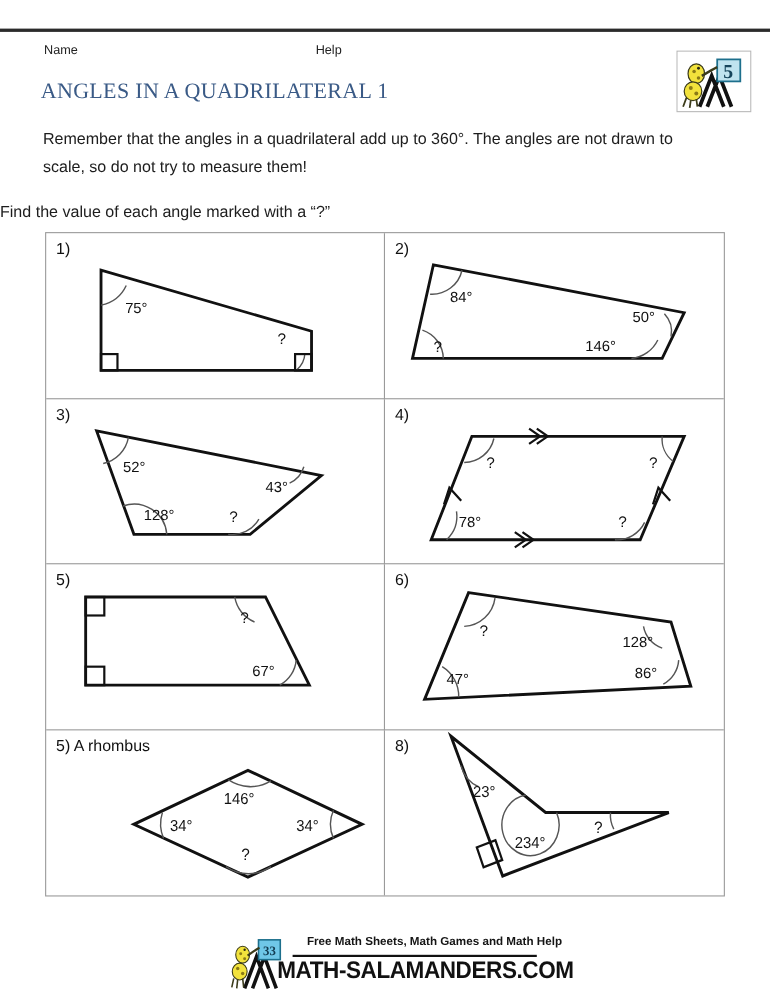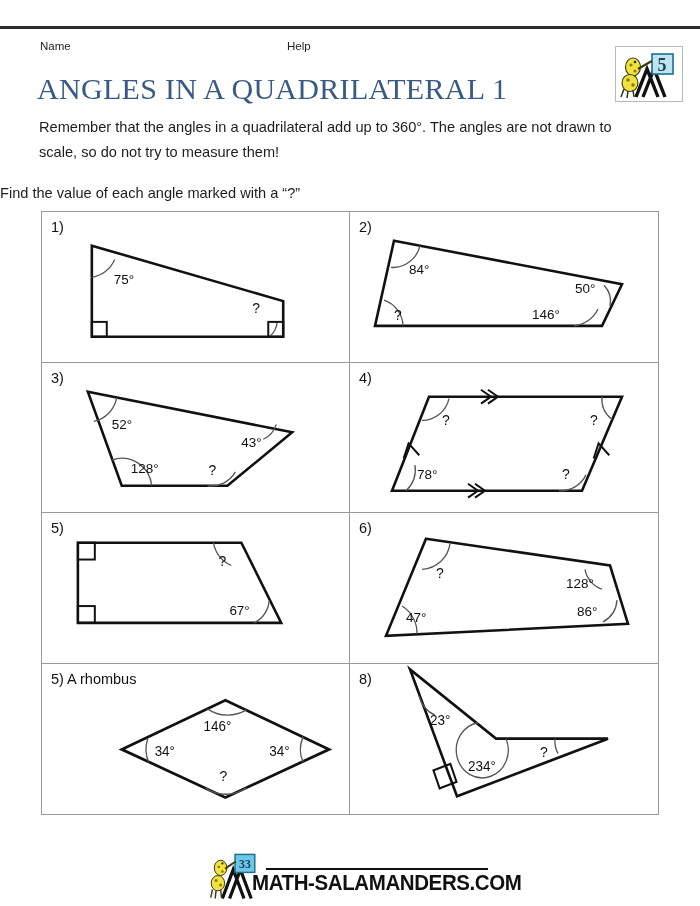--- a/index.html
+++ b/index.html
@@ -62,21 +62,21 @@
     box-sizing: border-box;
   }
   .logo-box svg { display: block; }
 
   
   .page-title {
     position: absolute;
     left: 37px;
     top: 72px;
     font-family: "Liberation Serif", serif;
-    font-size: 30px;
+    font-size: 20px;
     letter-spacing: 0.3px;
     color: #3a5a86;
     white-space: nowrap;
   }
 
   
   .intro {
     position: absolute;
     left: 39px;
     top: 115px;
@@ -395,16 +395,17 @@
       <ellipse cx="14" cy="20" rx="7" ry="8.5" fill="#f2e23c" stroke="#3b3b1a" stroke-width="1.1"></ellipse>
       <ellipse cx="11" cy="37" rx="7.5" ry="8.5" fill="#f2e23c" stroke="#3b3b1a" stroke-width="1.1"></ellipse>
       <path d="M19 21 Q27 15 31 13" stroke="#3b3b1a" stroke-width="2.2" fill="none"></path>
       <path d="M5 44 L3 53 M9 45 L8 54 M14 44 L15 53" stroke="#3b3b1a" stroke-width="1.6"></path>
       <circle cx="16" cy="15" r="1.2" fill="#2a2a10"></circle>
       <circle cx="12" cy="19" r="1.5" fill="#8a7a16"></circle>
       <circle cx="16" cy="24" r="1.5" fill="#8a7a16"></circle>
       <circle cx="9" cy="34" r="1.7" fill="#8a7a16"></circle>
       <circle cx="14" cy="39" r="1.7" fill="#8a7a16"></circle>
     </svg>
+    <div class="footer-tag">Free Math Sheets, Math Games and Math Help</div>
     <div class="footer-rule"></div>
     <div class="footer-url">MATH-SALAMANDERS.COM</div>
   </div>
 </div>
 
 </body></html>

